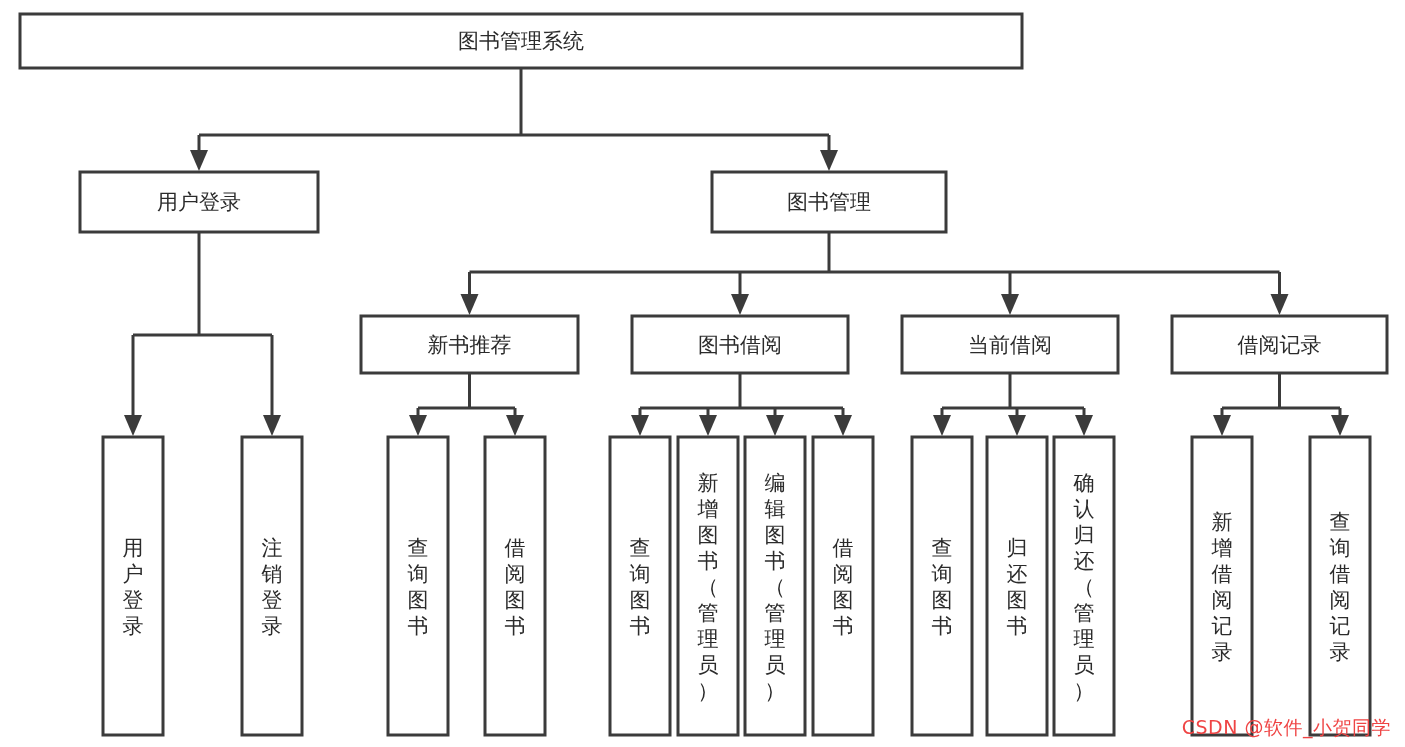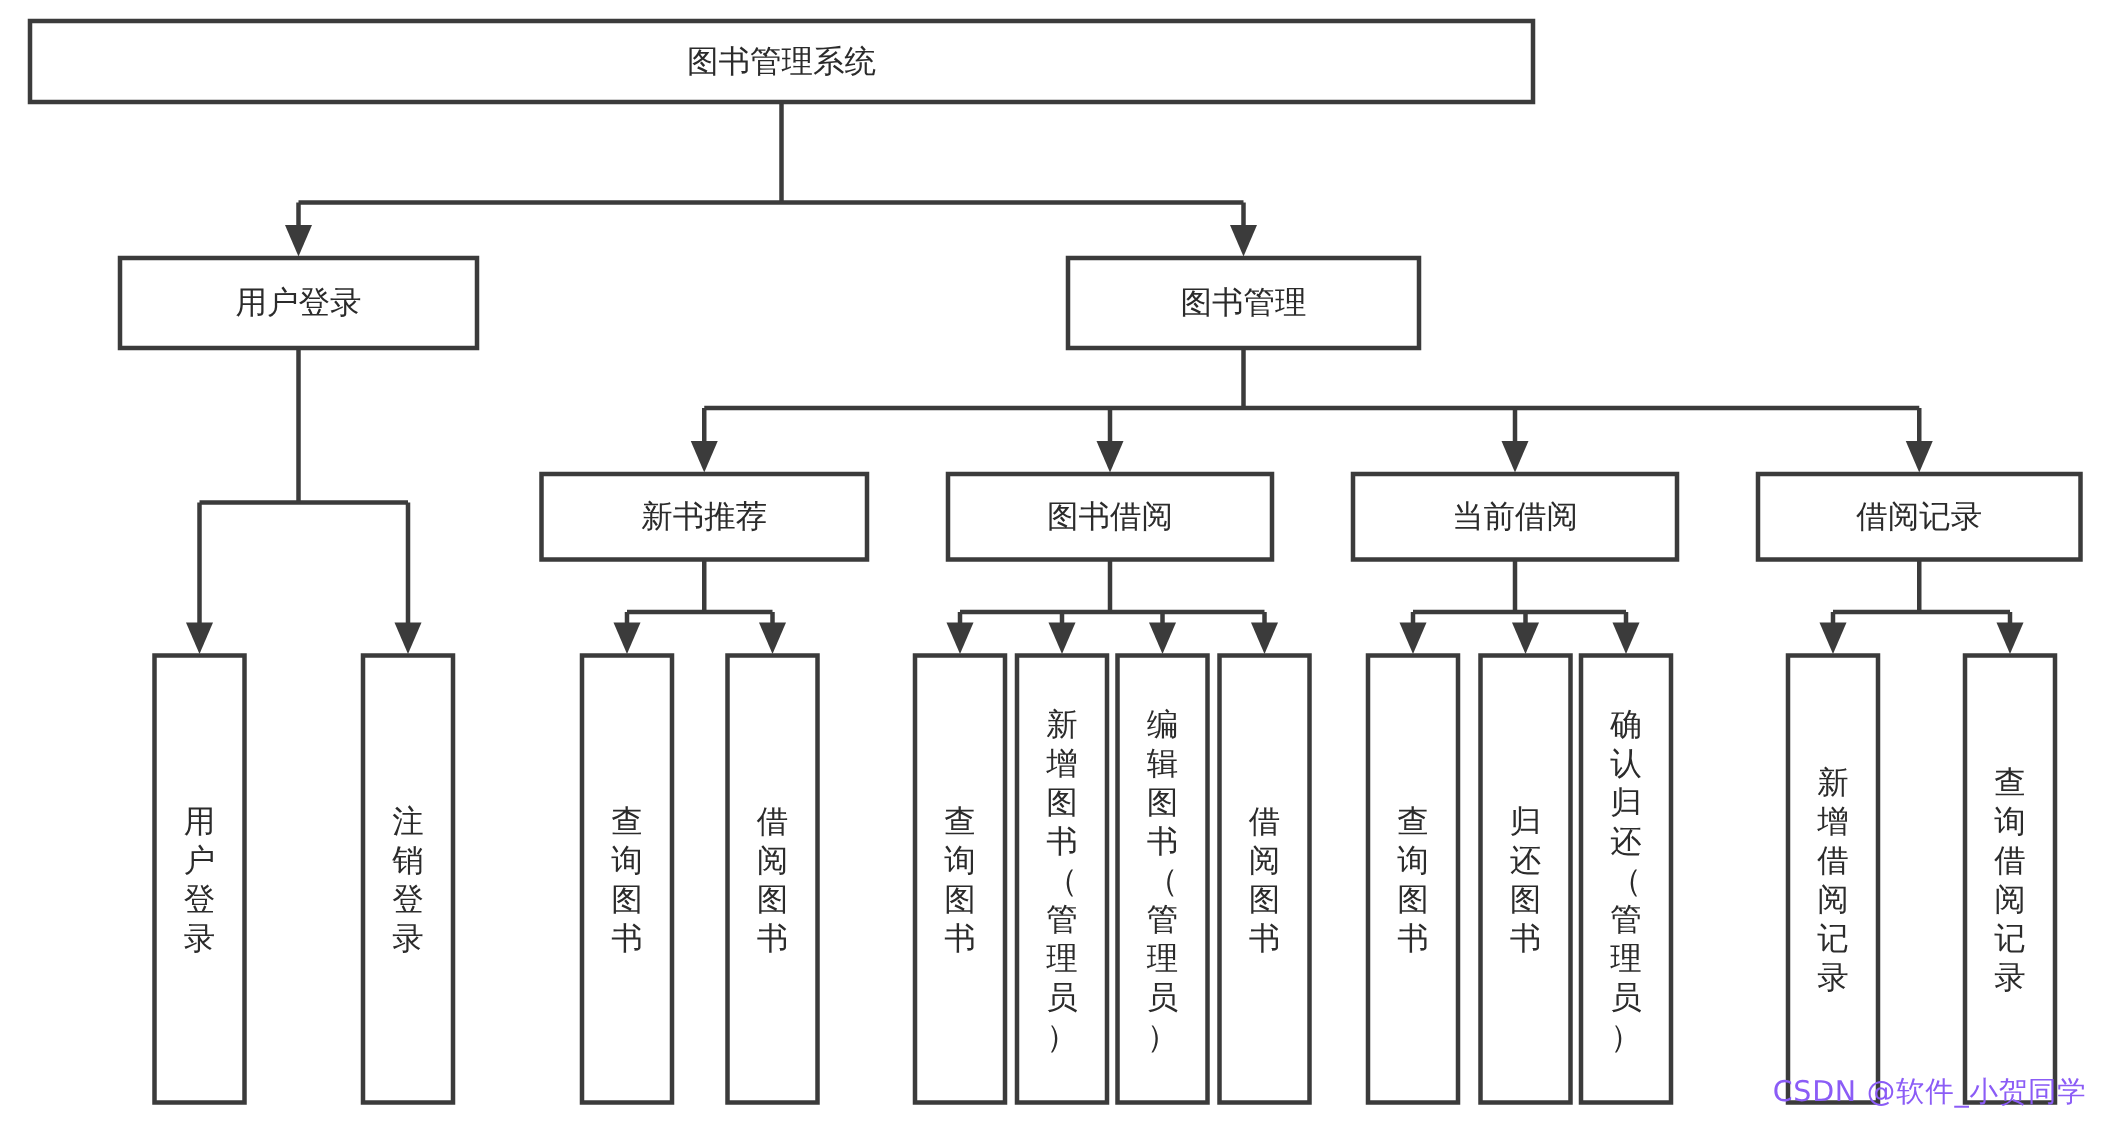--- a/index.html
+++ b/index.html
@@ -54,21 +54,21 @@
     font-family: "DejaVu Sans", "Liberation Sans", sans-serif;
     font-size: 21px;
     text-anchor: middle;
   }
   .watermark-text {
     position: absolute;
     right: 14px;
     bottom: 6px;
     font-family: "DejaVu Sans", "Liberation Sans", sans-serif;
     font-size: 19px;
-    color: #8b5cf6;
+    color: #ef4444;
     letter-spacing: 0.5px;
     white-space: nowrap;
     pointer-events: none;
   }
 </style>
 </head>
 <body>
 
 <div id="diagram-root">
   <svg class="flowchart" viewBox="0 0 1405 747" xmlns="http://www.w3.org/2000/svg">

